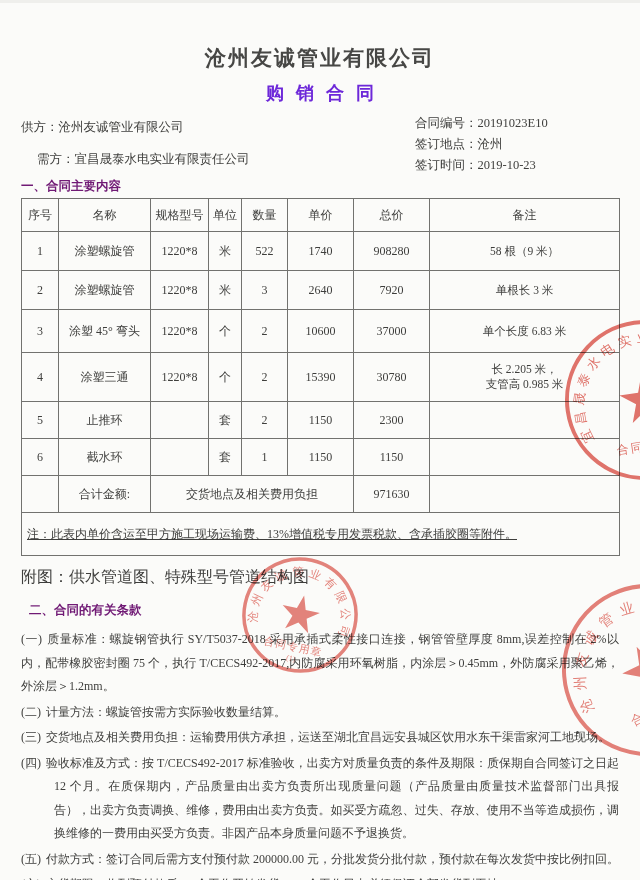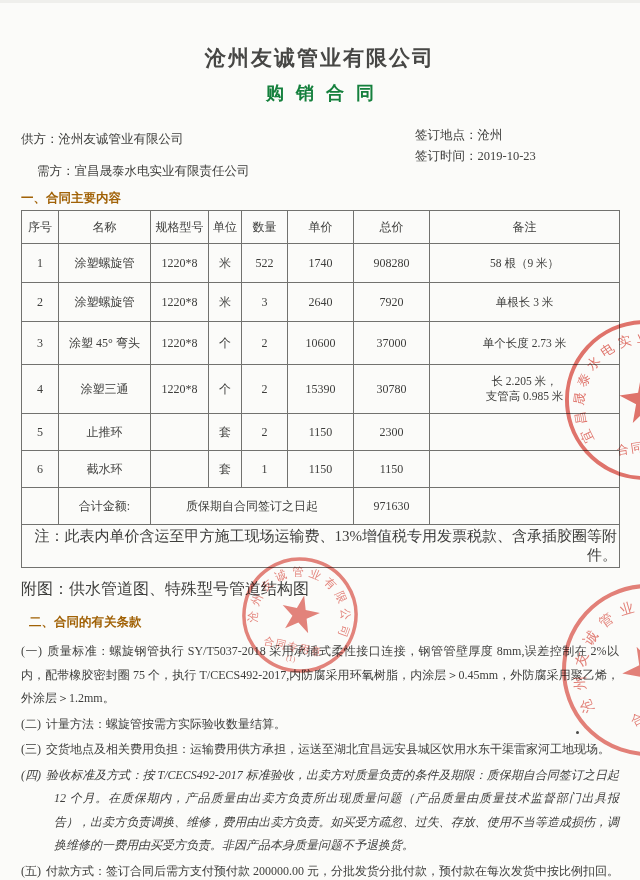--- a/index.html
+++ b/index.html
@@ -14,54 +14,54 @@
     box-sizing:border-box;
     padding:44px 21px 0 21px;
   }
   .scan-edge{position:absolute;top:0;left:0;width:100%;height:3px;background:#efefec;}
   .company-title{
     margin:0;text-align:center;
     font-size:21px;font-weight:600;letter-spacing:2px;color:#474745;
   }
   .doc-title{
     margin:9px 0 0 0;text-align:center;
-    font-size:18px;font-weight:600;letter-spacing:12px;padding-left:12px;color:#15803d;
-  }
-  .info{position:relative;height:60px;margin-top:24px;font-size:12.5px;}
+    font-size:18px;font-weight:600;letter-spacing:12px;padding-left:12px;color:#6d28d9;
+  }
+  .info{position:relative;height:60px;margin-top:12px;font-size:12.5px;}
   .supply-line{position:absolute;left:0;top:2px;}
   .demand-line{position:absolute;left:16px;top:34px;}
   .meta-block{position:absolute;left:394px;top:-4px;line-height:21px;}
   .meta-line{white-space:nowrap;}
-  .sec-heading{font-size:12.5px;font-weight:700;margin:0;color:#a16207;}
+  .sec-heading{font-size:12.5px;font-weight:700;margin:0;color:#701a75;}
   .sec1-heading{margin-top:1px;}
   table.main{
     border-collapse:collapse;table-layout:fixed;
     width:598px;margin-top:3px;
     font-size:12px;color:#3e3e3c;
   }
   table.main td,table.main th{
     border:1px solid #72726f;
     text-align:center;vertical-align:middle;
     padding:1px 2px;font-weight:normal;
     overflow:hidden;
   }
   table.main th{height:30px;text-align:center;}
   tr.r-std td{height:36px;}
   tr.r-tall td{height:40px;}
   tr.r-xtall td{height:46px;}
   tr.r-small td{height:34px;}
   tr.total-row td{height:34px;}
-  tr.note-row td{height:40px;text-align:right;padding-left:5px;font-size:15px;}
+  tr.note-row td{height:40px;text-align:left;padding-left:5px;font-size:12px;text-decoration:underline;}
   td.note-cell{font-size:11.5px;}
   .note2{display:block;}
   .attachment-line{font-size:16px;margin:11px 0 0 0;}
   .sec2-heading{margin:14px 0 9px 8px;}
   .clauses{font-size:12px;line-height:23.5px;text-align:justify;}
   .clause{margin-bottom:2px;}
-  .clause.hang{padding-left:33px;text-indent:-33px;font-style:italic;}
+  .clause.hang{padding-left:33px;text-indent:-33px;}
   .clause .marker{margin-right:5px;}
   
   .stamp{position:absolute;pointer-events:none;mix-blend-mode:multiply;}
   .stamp text{fill:#dd564c;}
   .stamp .ring{stroke:#dd564c;fill:none;}
   .stamp .star{fill:#dd564c;}
   .stamp-supplier-1{left:233px;top:548px;transform:rotate(12deg);opacity:.72;}
   .stamp-buyer{left:560px;top:315px;transform:rotate(-8deg);opacity:.82;}
   .stamp-supplier-2{left:556px;top:578px;transform:rotate(-26deg);opacity:.74;}
   .ink-speck{position:absolute;left:576px;top:731px;width:3px;height:3px;border-radius:50%;background:#4a4a48;}
@@ -76,20 +76,23 @@
   <h2 class="doc-title">购销合同</h2>
 
   <div class="info">
     <div class="supply-line">
       <span>供方：</span><span>沧州友诚管业有限公司</span>
     </div>
     <div class="demand-line">
       <span>需方：</span><span>宜昌晟泰水电实业有限责任公司</span>
     </div>
     <div class="meta-block">
+      <div class="meta-line">
+        <span>合同编号：</span><span>20191023E10</span>
+      </div>
       <div class="meta-line">
         <span>签订地点：</span><span>沧州</span>
       </div>
       <div class="meta-line">
         <span>签订时间：</span><span>2019-10-23</span>
       </div>
     </div>
   </div>
 
   <p class="sec-heading sec1-heading">一、合同主要内容</p>
@@ -139,21 +142,21 @@
         <td class="note-cell">单根长 3 米</td>
       </tr>
       <tr class="r-tall">
         <td>3</td>
         <td>涂塑 45° 弯头</td>
         <td>1220*8</td>
         <td>个</td>
         <td>2</td>
         <td>10600</td>
         <td>37000</td>
-        <td class="note-cell">单个长度 2.73 米</td>
+        <td class="note-cell">单个长度 6.83 米</td>
       </tr>
       <tr class="r-xtall">
         <td>4</td>
         <td>涂塑三通</td>
         <td>1220*8</td>
         <td>个</td>
         <td>2</td>
         <td>15390</td>
         <td>30780</td>
         <td class="note-cell"><span>长 2.205 米，</span><span class="note2">支管高 0.985 米</span></td>
@@ -174,21 +177,21 @@
         <td></td>
         <td>套</td>
         <td>1</td>
         <td>1150</td>
         <td>1150</td>
         <td class="note-cell"></td>
       </tr>
       <tr class="total-row">
         <td></td>
         <td>合计金额:</td>
-        <td colspan="4">质保期自合同签订之日起</td>
+        <td colspan="4">交货地点及相关费用负担</td>
         <td>971630</td>
         <td></td>
       </tr>
       <tr class="note-row">
         <td colspan="8">注：此表内单价含运至甲方施工现场运输费、13%增值税专用发票税款、含承插胶圈等附件。</td>
       </tr>
     </tbody>
   </table>
 
   <p class="attachment-line">附图：供水管道图、特殊型号管道结构图</p>

